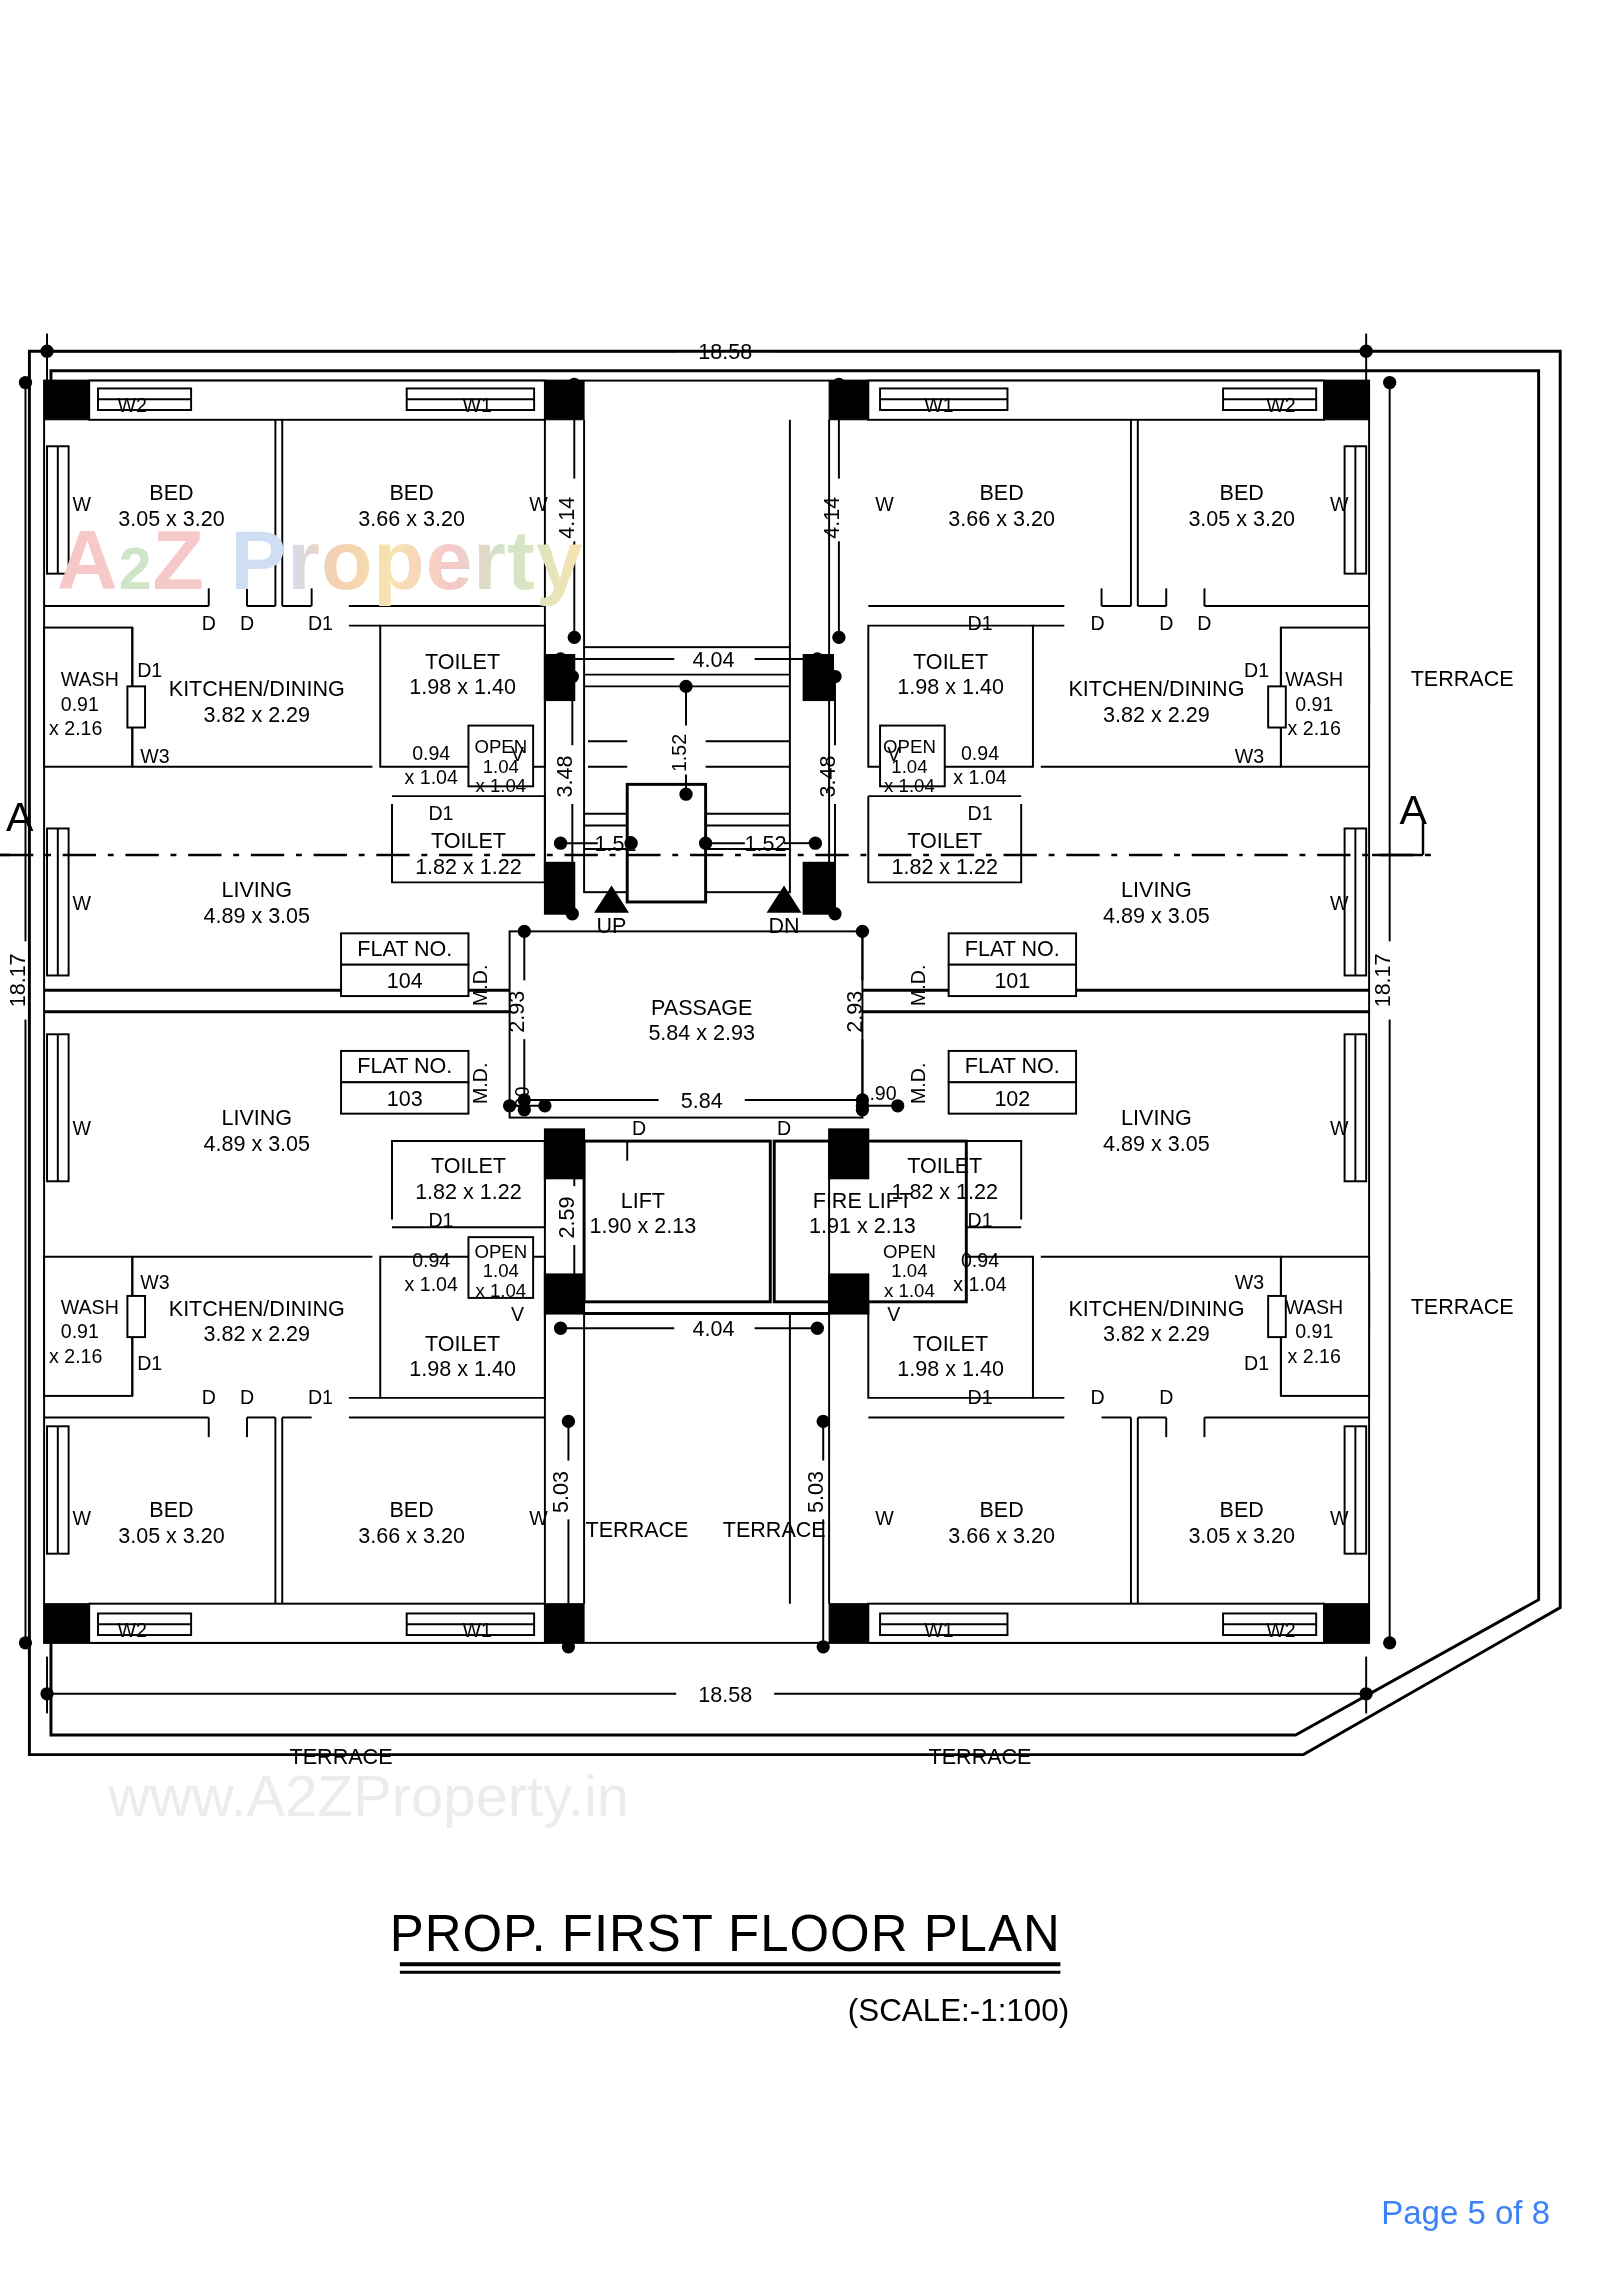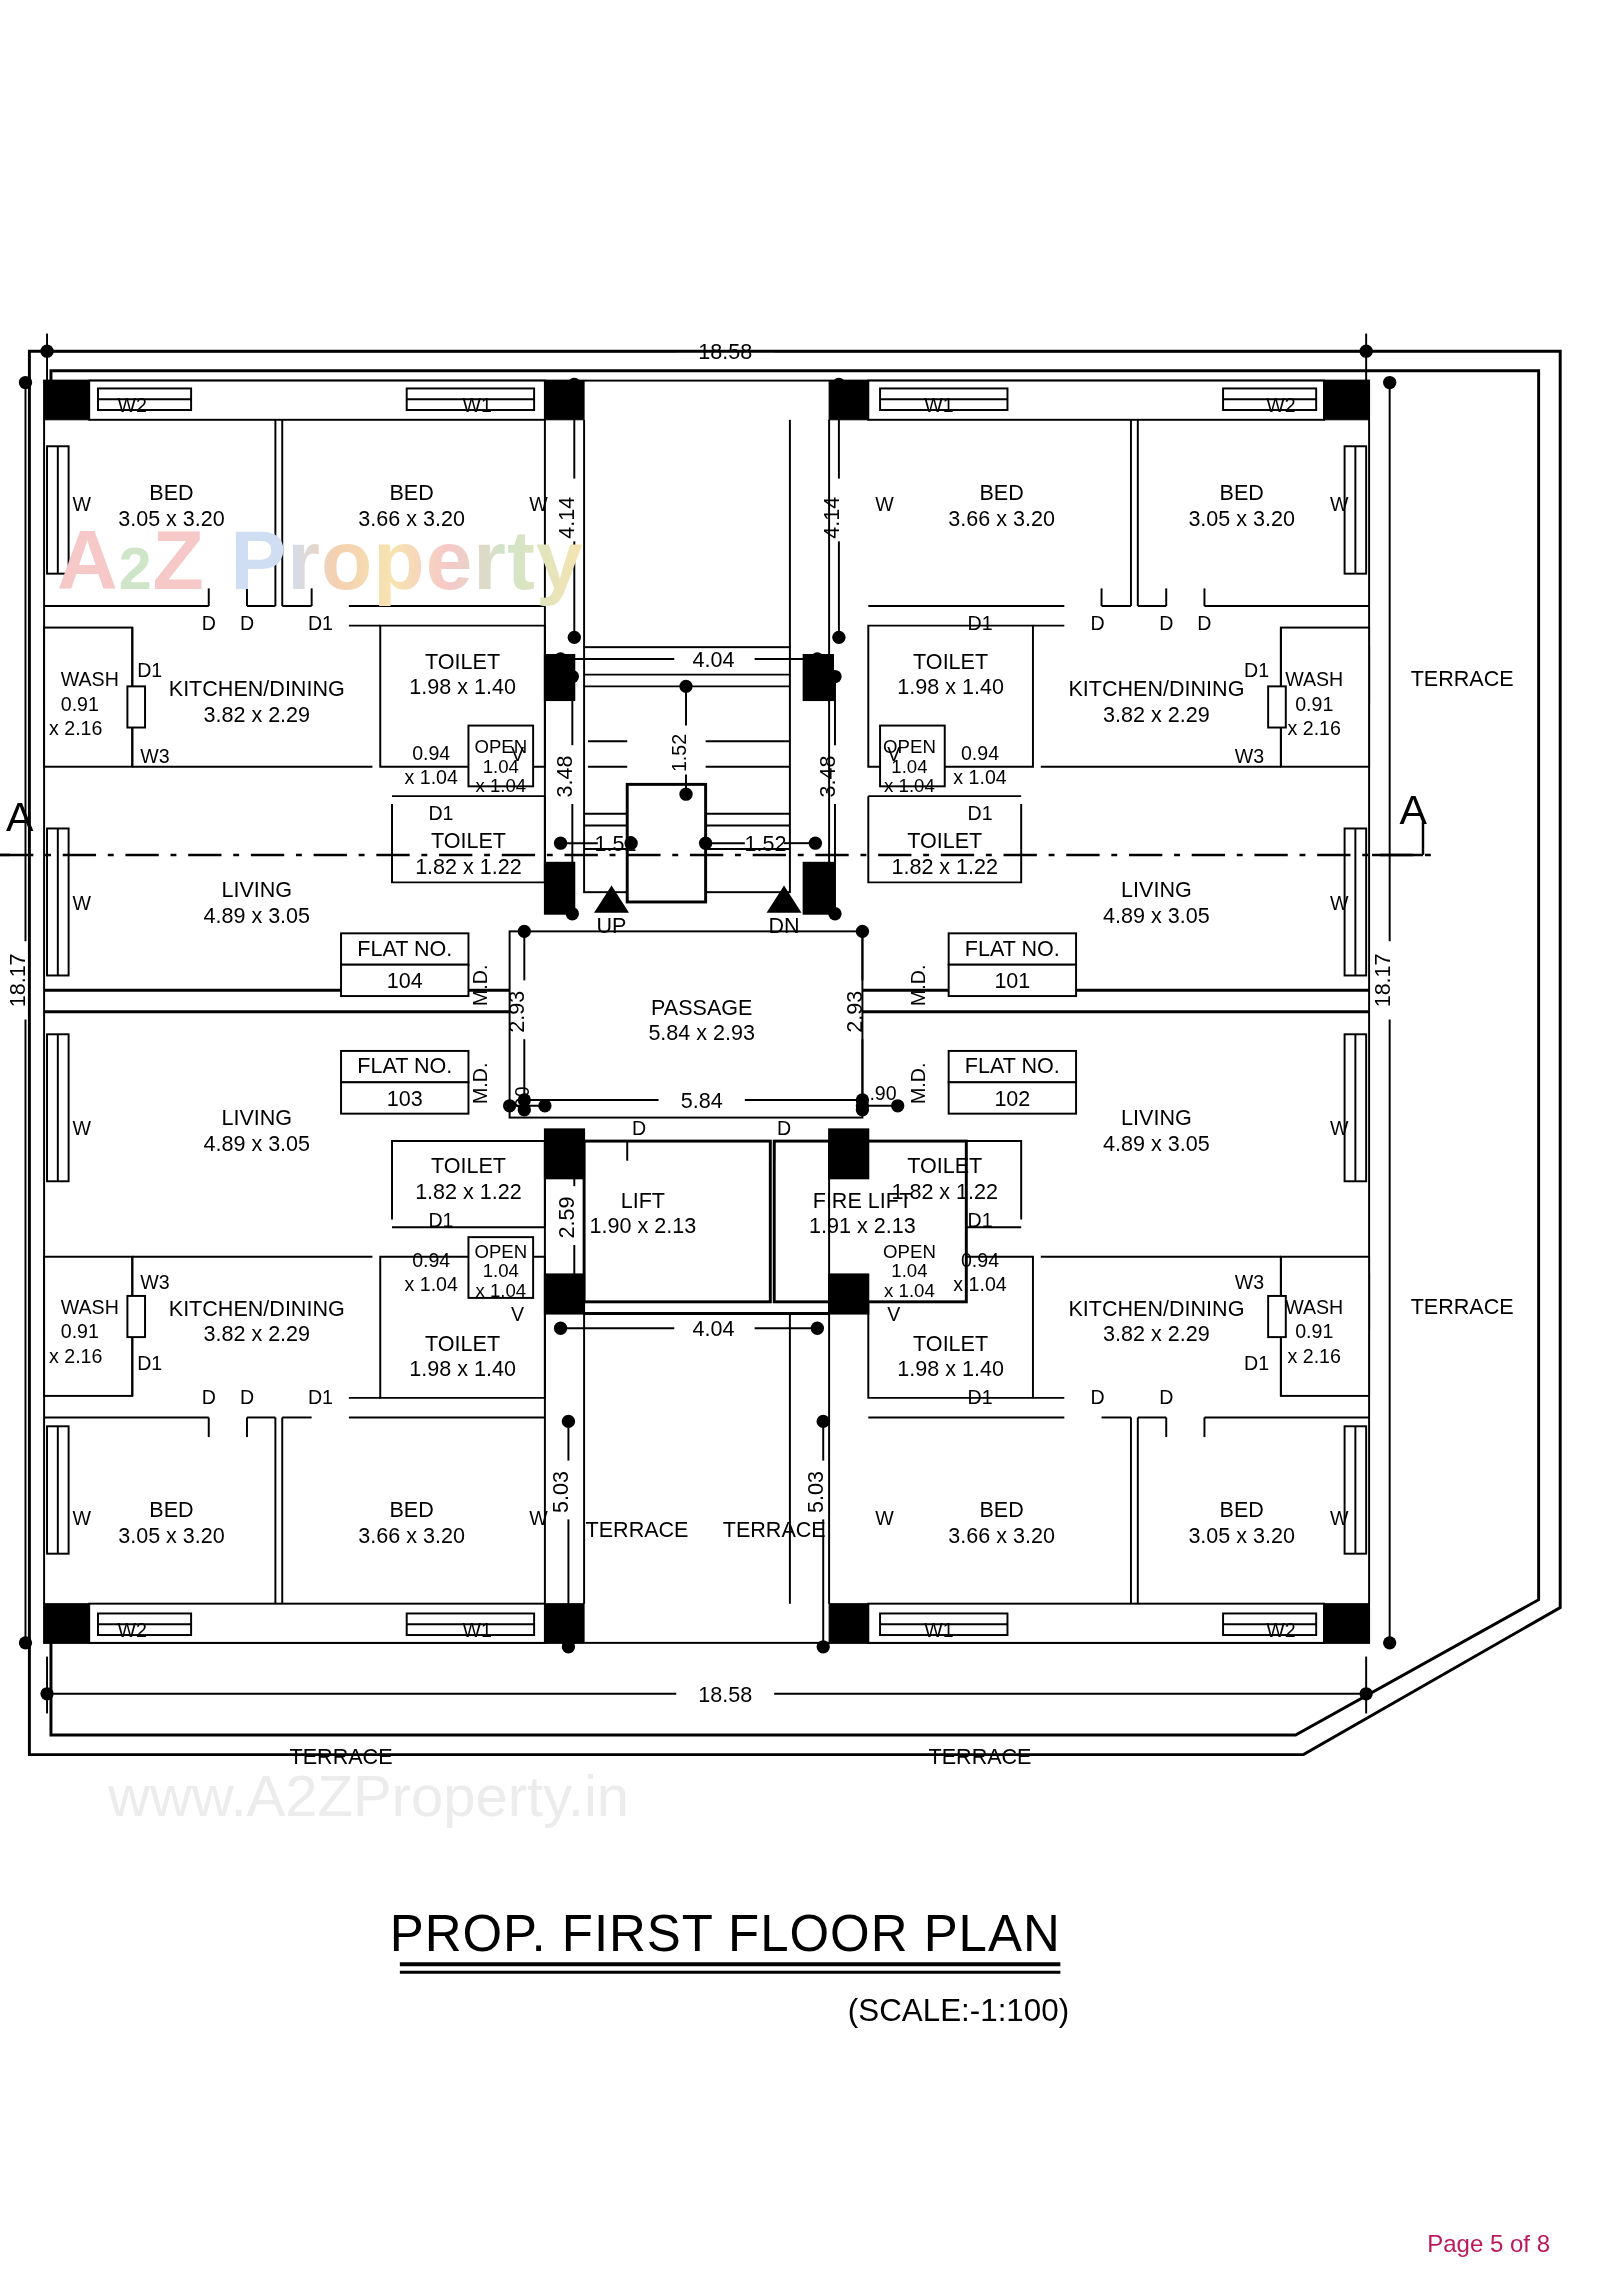--- a/index.html
+++ b/index.html
@@ -1,21 +1,21 @@
 <!DOCTYPE html>
 <html><head>
 <meta charset="utf-8">
 <style>
   html,body{margin:0;padding:0;background:#ffffff;}
   body{width:1619px;height:2292px;font-family:"Liberation Sans",sans-serif;position:relative;overflow:hidden;}
   #plan{position:absolute;left:0;top:0;width:1619px;height:2292px;}
   .wm-a2z{position:absolute;left:57px;top:512px;font-size:84px;font-weight:bold;letter-spacing:1px;
     font-family:"Liberation Sans",sans-serif;white-space:nowrap;pointer-events:none;}
   .wm-url{position:absolute;left:108px;top:1762px;font-size:58px;color:#ececec;font-family:"Liberation Sans",sans-serif;pointer-events:none;}
-  .pagenum{position:absolute;right:69px;top:2194px;font-size:24px;color:#be185d;font-family:"Liberation Sans",sans-serif;margin-top:36px;}
+  .pagenum{position:absolute;right:69px;top:2194px;font-size:33px;color:#3b82f6;font-family:"Liberation Sans",sans-serif;}
   svg text{font-family:"Liberation Sans",sans-serif;fill:#000;}
 </style>
 </head>
 <body>
 
 <svg id="plan" viewBox="0 0 1652 2338">
 
   <defs>
     <marker id="dimdot" markerWidth="8" markerHeight="8" refX="4" refY="4" orient="auto">
       <circle cx="4" cy="4" r="3.4" fill="#000"></circle>

